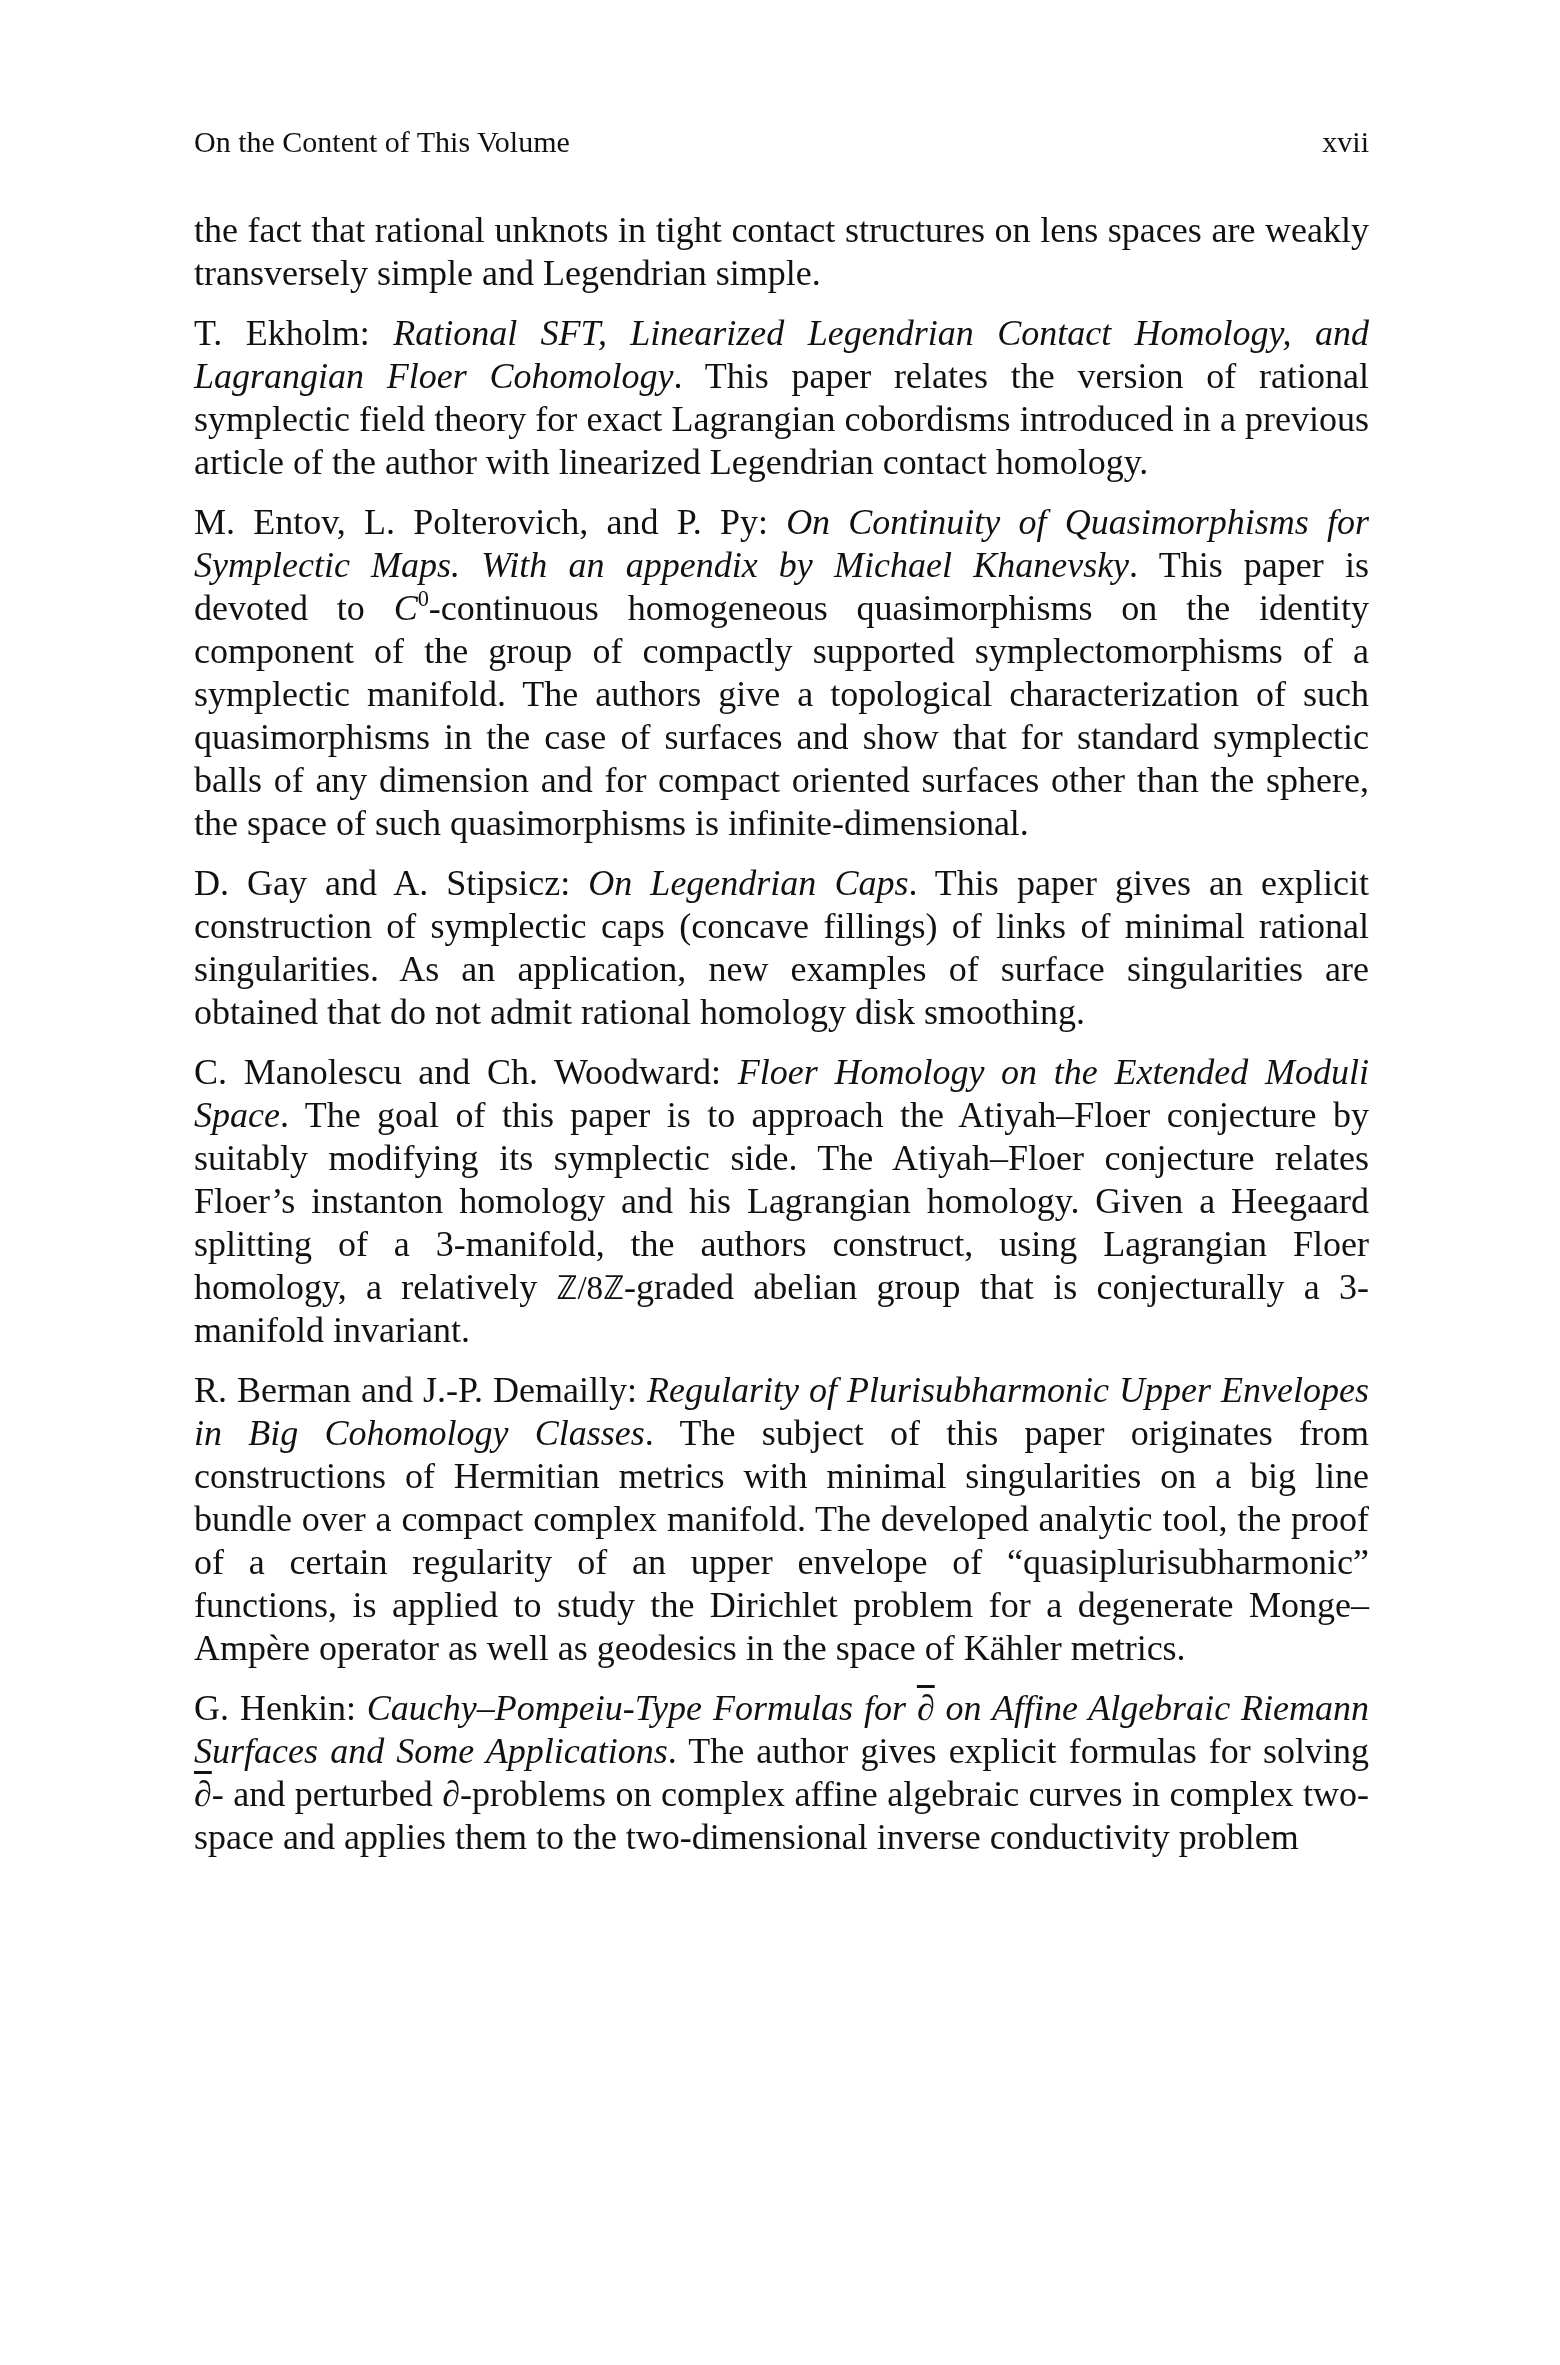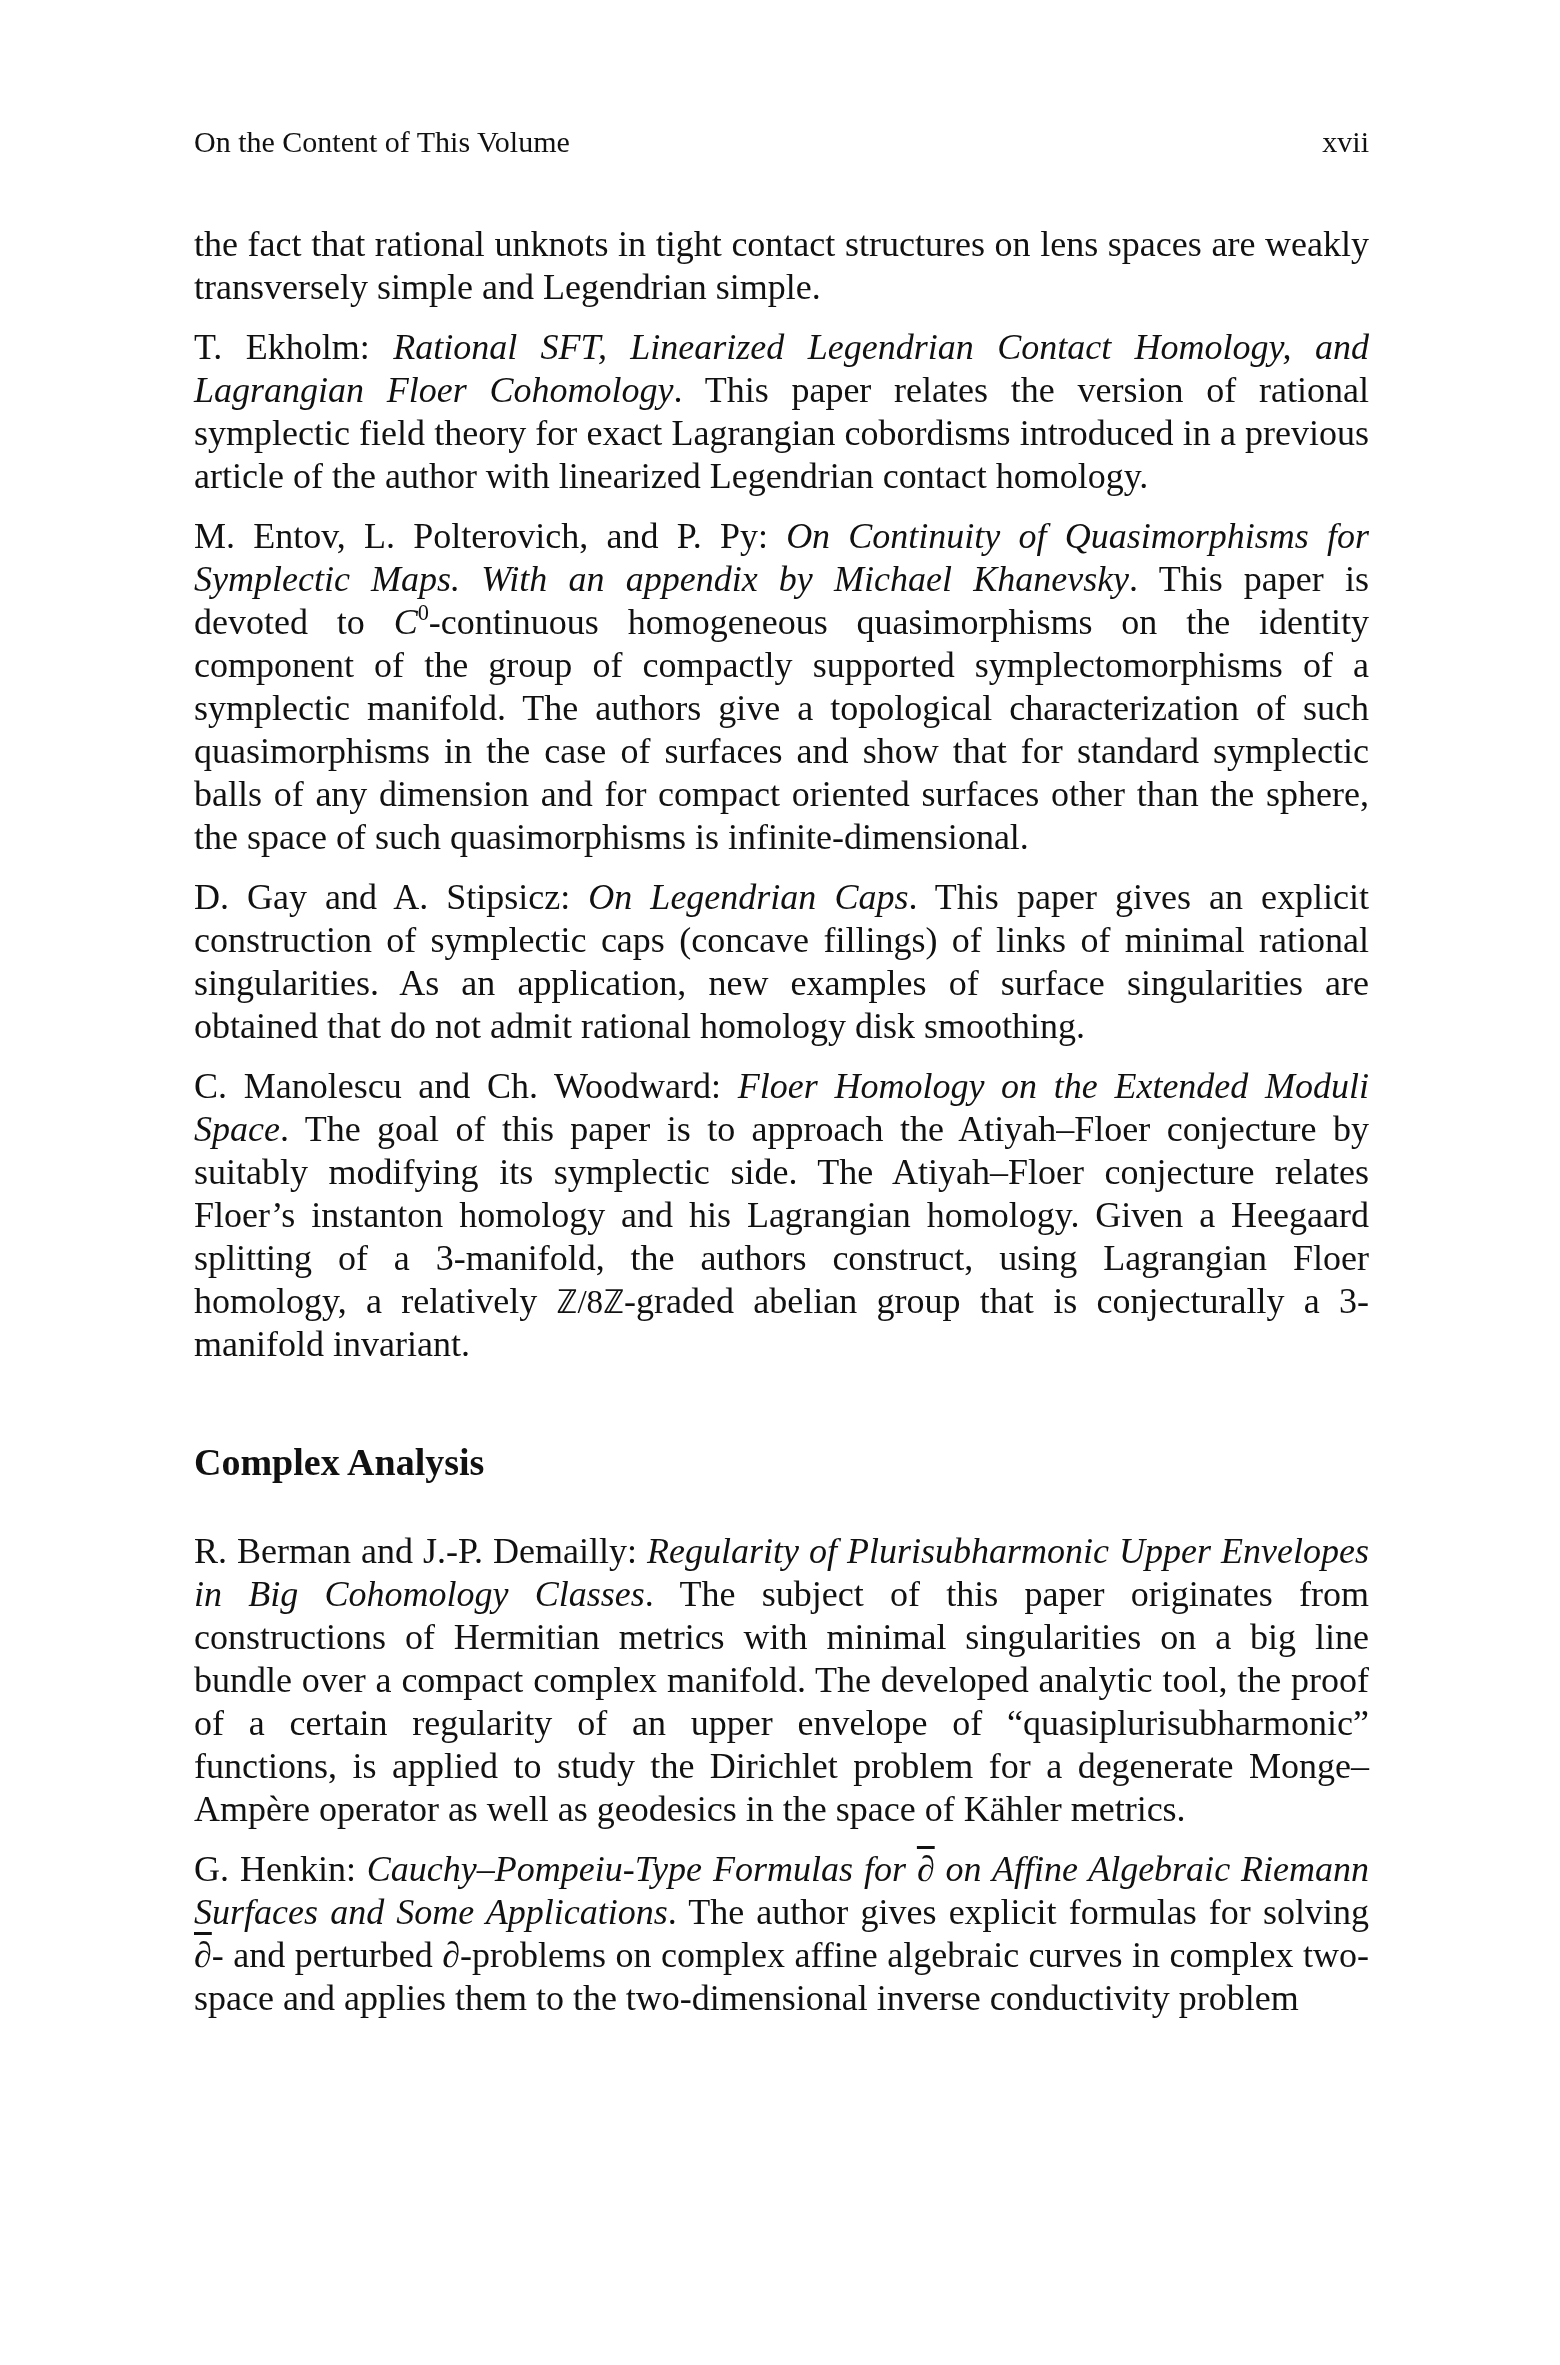--- a/index.html
+++ b/index.html
@@ -28,21 +28,21 @@
     width: 1175px;
     height: 38px;
     font-size: 30px;
     line-height: 38px;
   }
   .running-head .title { position: absolute; left: 0; top: 0; }
   .running-head .folio { position: absolute; right: 0; top: 0; text-align: right; }
 
   .body {
     position: absolute;
-    top: 223px;
+    top: 209px;
     left: 0;
     width: 1175px;
   }
   p.entry {
     margin: 0 0 17px 0;
     font-size: 36px;
     line-height: 43px;
     text-align: justify;
     hyphens: manual;
   }
@@ -77,21 +77,20 @@
 
   <div class="body">
     <div id="entries-before">
         <p class="entry"><span>the fact that rational unknots in tight contact structures on lens spaces are weakly transversely simple and Legendrian simple.</span></p>
         <p class="entry"><span>T. Ekholm: </span><span class="it">Rational SFT, Linearized Legendrian Contact Homology, and Lagrangian Floer Cohomology</span><span>. This paper relates the version of rational symplectic field theory for exact Lagrangian cobordisms introduced in a previous article of the author with linearized Legendrian contact homology.</span></p>
         <p class="entry"><span>M. Entov, L. Polterovich, and P. Py: </span><span class="it">On Continuity of Quasimorphisms for Symplectic Maps. With an appendix by Michael Khanevsky</span><span>. This paper is devoted to </span><span class="it">C</span><span class="sup">0</span><span>-continuous homogeneous quasimorphisms on the identity component of the group of compactly supported symplectomorphisms of a symplectic manifold. The authors give a topological characterization of such quasimorphisms in the case of surfaces and show that for standard symplectic balls of any dimension and for compact oriented surfaces other than the sphere, the space of such quasimorphisms is infinite-dimensional.</span></p>
         <p class="entry"><span>D. Gay and A. Stipsicz: </span><span class="it">On Legendrian Caps</span><span>. This paper gives an explicit construction of symplectic caps (concave fillings) of links of minimal rational singularities. As an application, new examples of surface singularities are obtained that do not admit rational homology disk smoothing.</span></p>
         <p class="entry"><span>C. Manolescu and Ch. Woodward: </span><span class="it">Floer Homology on the Extended Moduli Space</span><span>. The goal of this paper is to approach the Atiyah–Floer conjecture by suitably modifying its symplectic side. The Atiyah–Floer conjecture relates Floer’s instanton homology and his Lagrangian homology. Given a Heegaard splitting of a 3-manifold, the authors construct, using Lagrangian Floer homology, a relatively </span><span class="bb">ℤ/8ℤ</span><span>-graded abelian group that is conjecturally a 3-manifold invariant.</span></p>
       </div>
 
-    <h2 class="section">Complex Analysis</h2>
 
     <div id="entries-after">
         <p class="entry"><span>R. Berman and J.-P. Demailly: </span><span class="it">Regularity of Plurisubharmonic Upper Envelopes in Big Cohomology Classes</span><span>. The subject of this paper originates from constructions of Hermitian metrics with minimal singularities on a big line bundle over a compact complex manifold. The developed analytic tool, the proof of a certain regularity of an upper envelope of “quasiplurisubharmonic” functions, is applied to study the Dirichlet problem for a degenerate Monge–Ampère operator as well as geodesics in the space of Kähler metrics.</span></p>
         <p class="entry"><span>G. Henkin: </span><span><span class="it">Cauchy–Pompeiu-Type Formulas for </span><span class="dbar">∂</span><span class="it"> on Affine Algebraic Riemann Surfaces and Some Applications</span></span><span>. The author gives explicit formulas for solving </span><span class="dbar">∂</span><span>- and perturbed </span><span class="it">∂</span><span>-problems on complex affine algebraic curves in complex two-space and applies them to the two-dimensional inverse conductivity problem</span></p>
       </div>
   </div>
 
 </div>
 
 

